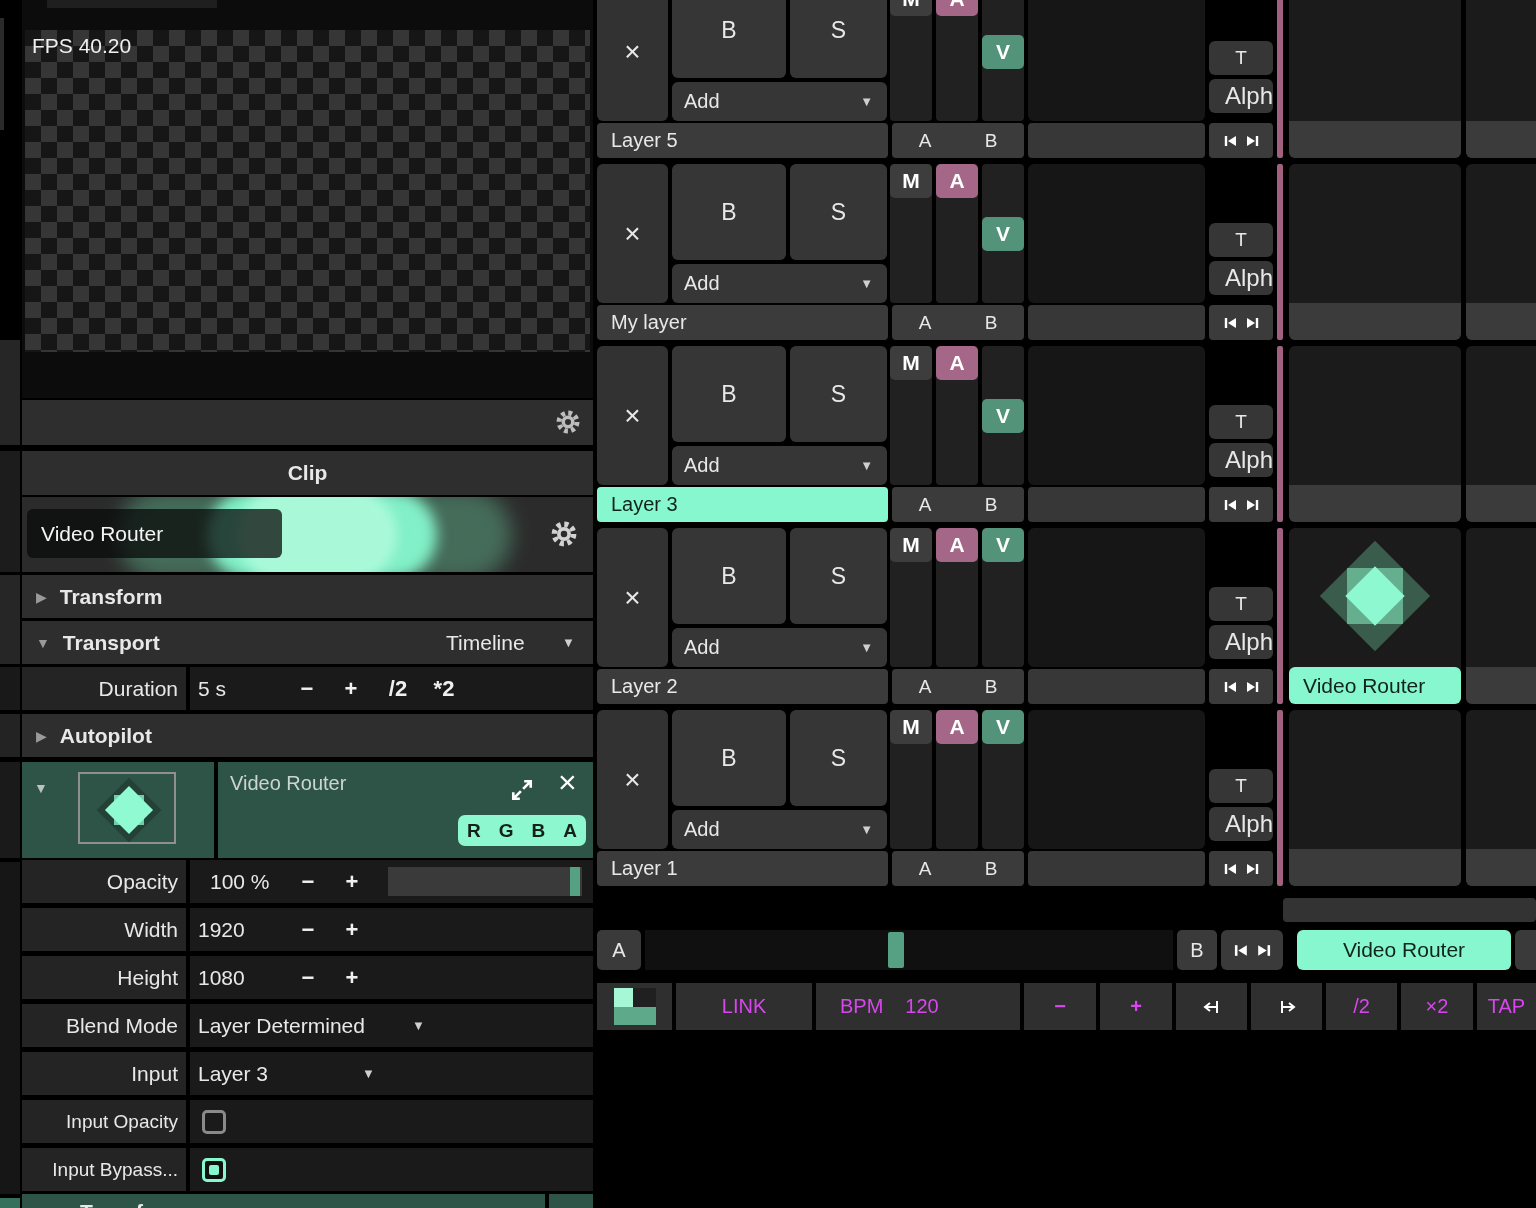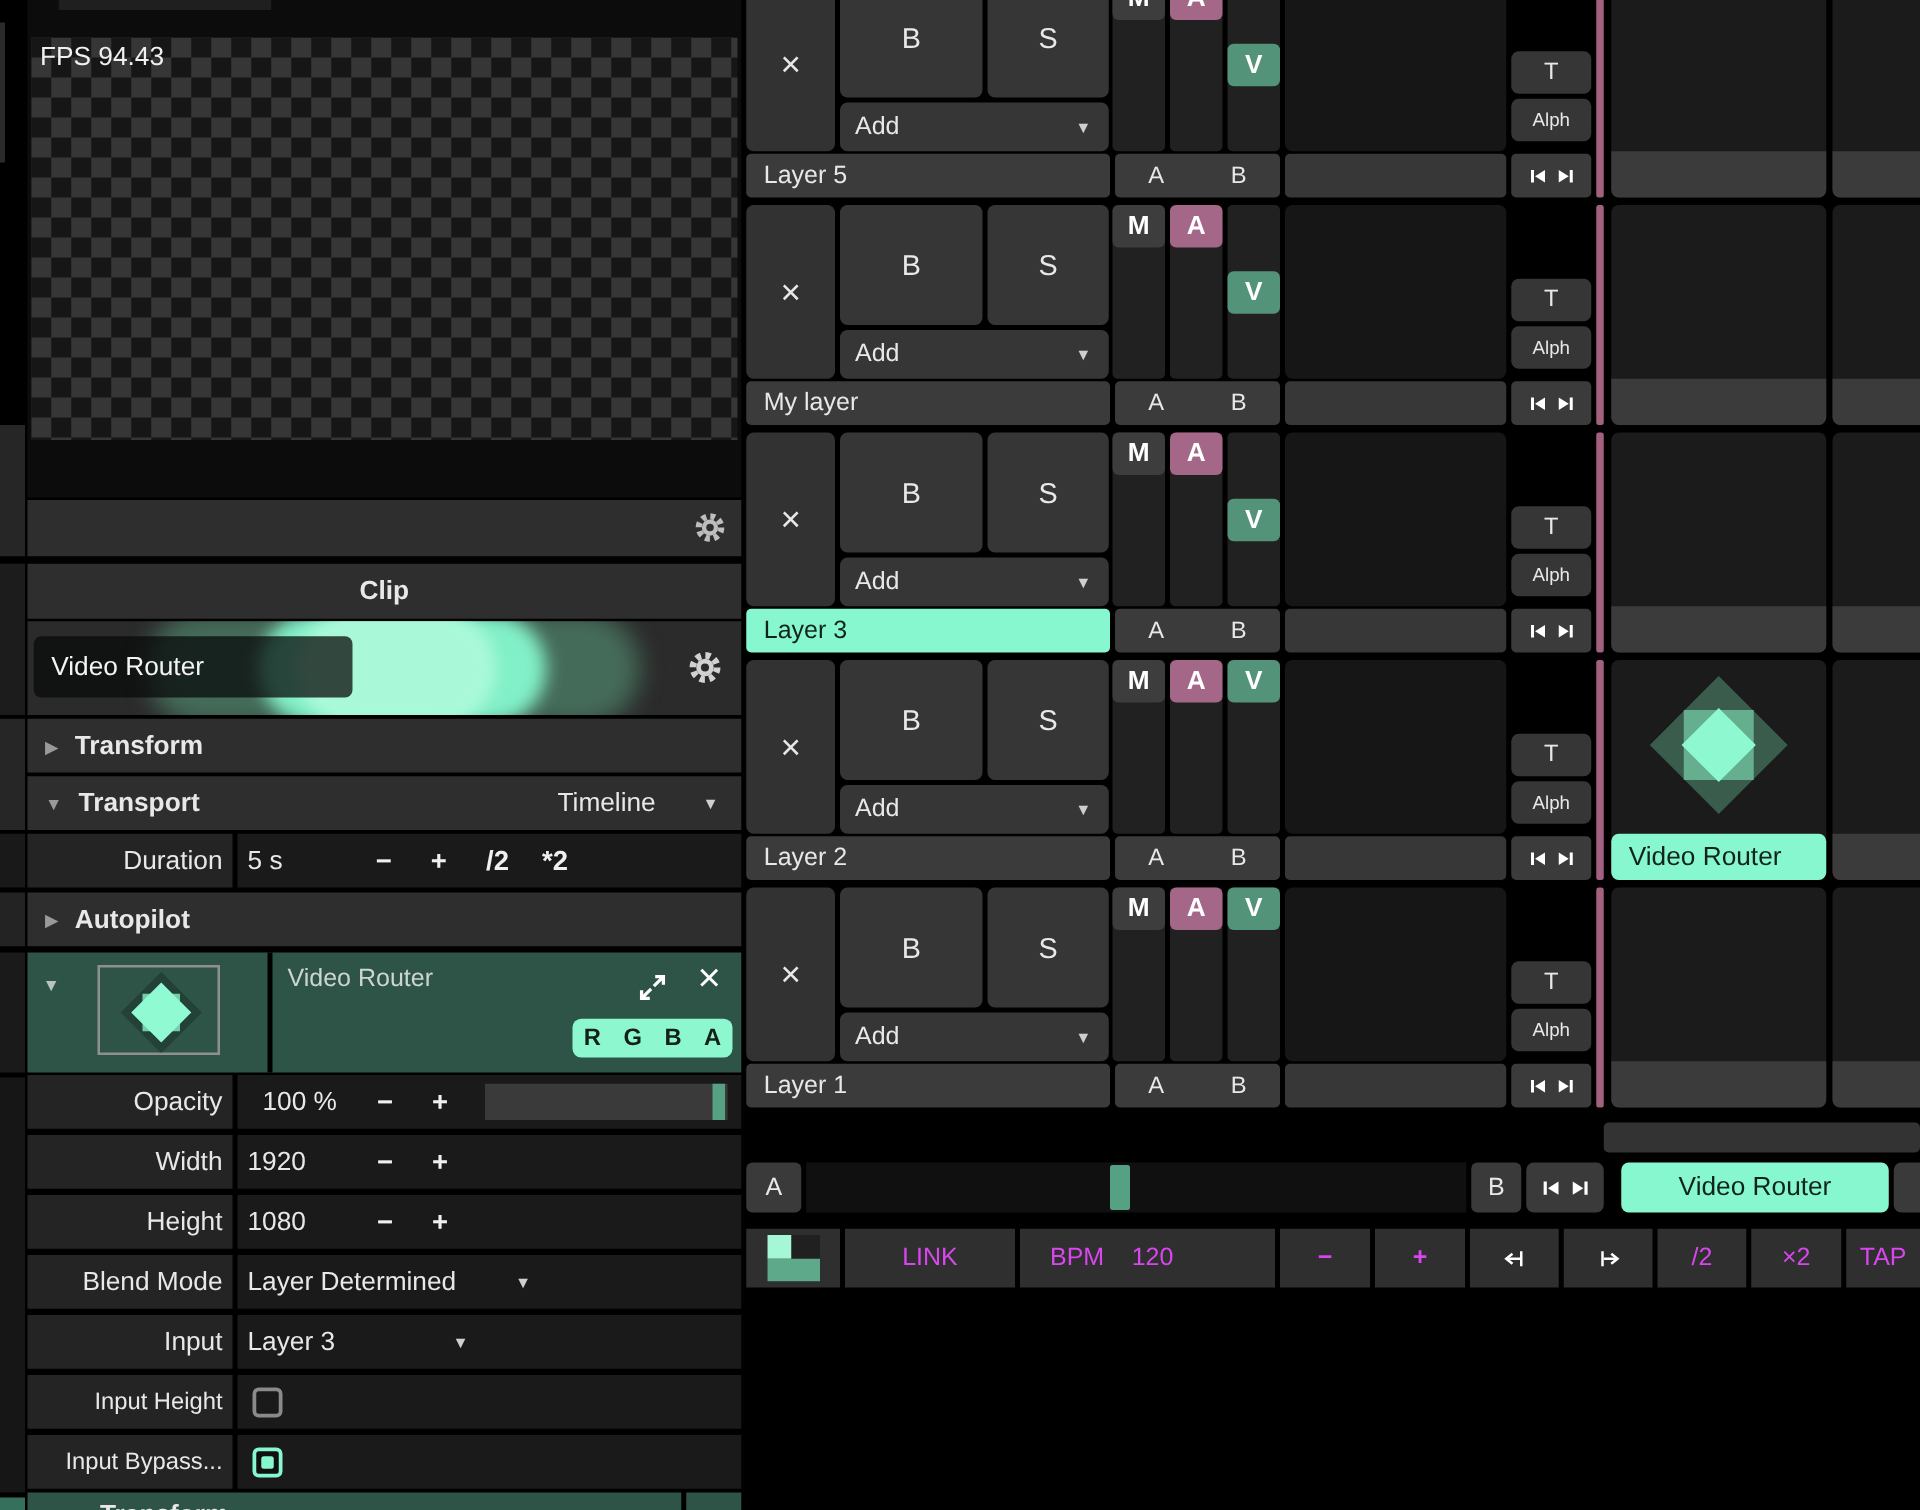--- a/index.html
+++ b/index.html
@@ -49,21 +49,21 @@
   .col{position:absolute;top:6px;width:42px;height:139px;background:#212121;border-radius:4px;}
   .mcol{left:293px;} .acol{left:339px;} .vcol{left:385px;}
   .colbtn{position:absolute;width:42px;height:34px;border-radius:5px;display:flex;align-items:center;justify-content:center;
     font-size:21px;font-weight:bold;color:#fff;}
   .mbtn{left:293px;top:6px;background:#3d3d3d;}
   .abtn{left:339px;top:6px;background:#a56787;}
   .vbtn{left:385px;top:6px;background:#539379;}
   .v-mid .vbtn{top:59px;}
   .fpane{left:431px;top:6px;width:177px;height:139px;background:#161616;border-radius:6px;position:absolute;}
   .tbtn{left:612px;top:65px;width:64px;height:34px;display:flex;align-items:center;justify-content:center;font-size:19px;}
-  .albtn{left:612px;top:103px;width:64px;height:34px;display:flex;align-items:center;justify-content:center;font-size:15px;}
+  .albtn{left:612px;top:103px;width:64px;height:34px;display:flex;align-items:center;justify-content:flex-end;font-size:24px;}
   .mauve{position:absolute;left:680px;top:6px;width:6px;height:176px;background:#a2617f;border-radius:2px;}
   .lname{left:0;top:147px;width:291px;height:35px;background:#3b3b3b;border-radius:4px;display:flex;align-items:center;
     padding-left:14px;box-sizing:border-box;font-size:20px;}
   .lname.sel{background:#86f7cf;color:#10241c;}
   .lab{left:295px;top:147px;width:132px;height:35px;background:#3b3b3b;border-radius:4px;display:flex;align-items:center;font-size:19px;}
   .lab span{width:50%;text-align:center;}
   .lstrip{position:absolute;left:431px;top:147px;width:177px;height:35px;background:#373737;border-radius:4px;}
   .lskip{left:612px;top:147px;width:64px;height:35px;background:#3b3b3b;border-radius:4px;display:flex;align-items:center;
     justify-content:center;gap:5px;}
   
@@ -90,21 +90,21 @@
     <div class="abs" style="left:0;top:714px;width:20px;height:43px;background:#232323;"></div>
     <div class="abs" style="left:0;top:762px;width:20px;height:96px;background:#1a1a1a;"></div>
     <div class="abs" style="left:0;top:862px;width:20px;height:332px;background:#161616;"></div>
     <div class="abs" style="left:0;top:1198px;width:20px;height:10px;background:#35705c;"></div>
   </div>
 
   <div class="abs preview-box">
     <div class="abs" style="left:25px;top:0;width:170px;height:8px;background:#1f1f1f;"></div>
   </div>
   <div class="abs checker"></div>
-  <div class="abs fps">FPS 94.43</div>
+  <div class="abs fps">FPS 40.20</div>
 
   <div class="abs titlebar row-h">
     <span class="abs" style="right:12px;top:9px;">
       <svg viewBox="0 0 26 26" width="26" height="26">
         <circle cx="13" cy="13" r="9" fill="none" stroke="#bdbdbd" stroke-width="5" stroke-dasharray="3.8 3.27"></circle>
         <circle cx="13" cy="13" r="6.5" fill="#bdbdbd"></circle>
         <circle cx="13" cy="13" r="3" fill="#2e2e2e"></circle>
       </svg>
     </span>
   </div>
@@ -220,21 +220,21 @@
 
   <div class="abs lblcell" style="top:1052px;">
       <span class="txt">Input</span>
     </div>
   <div class="abs valcell" style="top:1052px;">
     <span class="txt" style="margin-left:8px;">Layer 3</span>
     <span class="caret" style="position:absolute;left:172px;">▼</span>
   </div>
 
   <div class="abs lblcell" style="top:1100px;">
-      <span style="font-size:19px;">Input Height</span>
+      <span style="font-size:19px;">Input Opacity</span>
     </div>
   <div class="abs valcell" style="top:1100px;">
     <div class="chk" id="chk-opacity"></div>
   </div>
 
   <div class="abs lblcell" style="top:1148px;">
       <span style="font-size:19px;">Input Bypass...</span>
     </div>
   <div class="abs valcell" style="top:1148px;">
     <div class="chk on" id="chk-bypass"></div>

